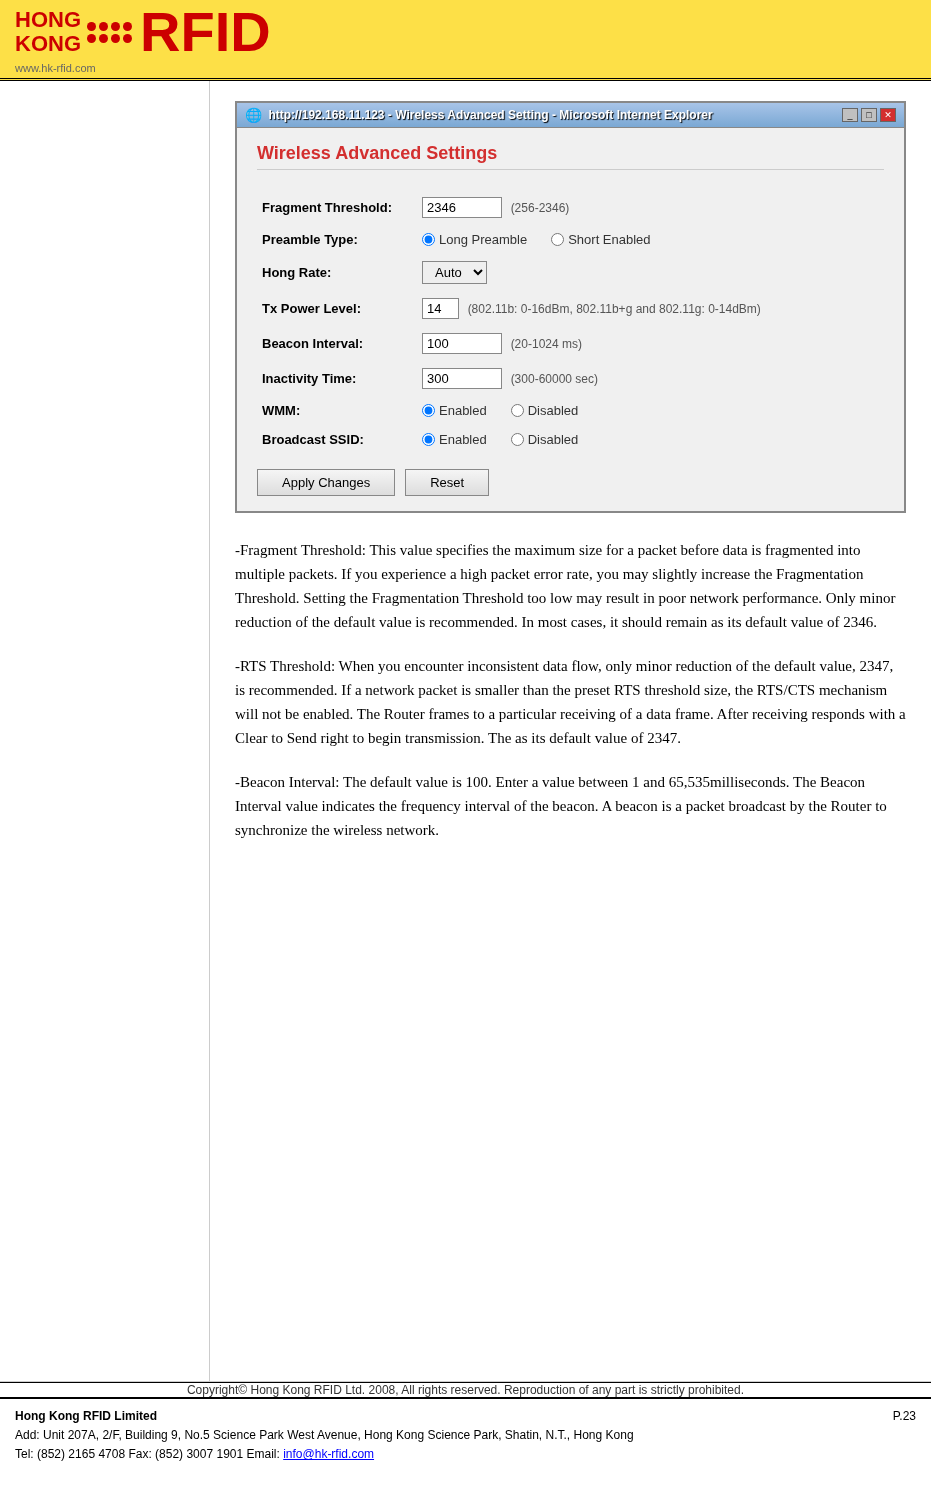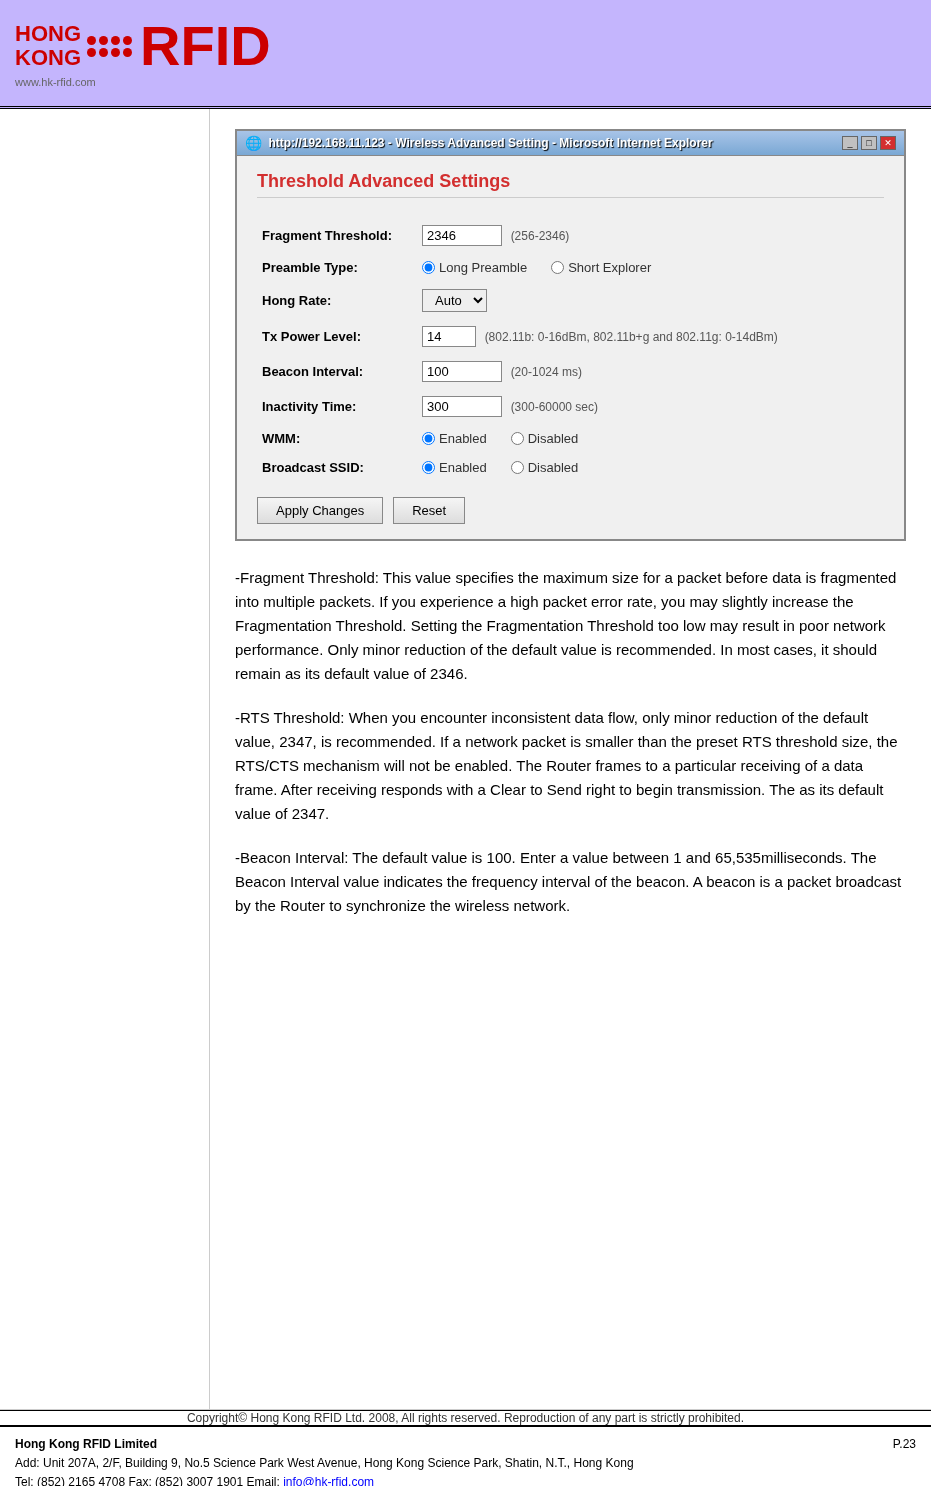--- a/index.html
+++ b/index.html
@@ -8,23 +8,23 @@
       background: #fff;
       width: 931px;
       min-height: 1486px;
       position: relative;
     }
 
     
     .header {
       display: flex;
       align-items: center;
-      padding: 18px 15px;
+      padding: 4px 15px;
       border-bottom: 3px double #000;
-      background: #c4b5fd;
+      background: #fde047;
     }
     .logo-area {
       display: flex;
       align-items: center;
       gap: 10px;
     }
     .logo-wrapper {
       display: flex;
       flex-direction: column;
     }
@@ -151,33 +151,34 @@
       margin: 0;
     }
 
     
     .btn-row {
       margin-top: 15px;
       display: flex;
       gap: 10px;
     }
     .btn {
-      padding: 5px 18px;
+      padding: 5px 24px;
       font-size: 13px;
       border: 1px solid #888;
       background: linear-gradient(to bottom, #f5f5f5, #ddd);
       cursor: pointer;
       font-family: Arial, sans-serif;
     }
 
     
     .description-section {
       font-size: 15px;
       line-height: 1.6;
       color: #000;
+      font-family: Liberation Serif, serif;
     }
     .description-section p {
       margin-bottom: 20px;
     }
 
     
     .footer-copyright {
       text-align: center;
       font-size: 12px;
       color: #333;
@@ -236,21 +237,21 @@
           <span style="color:#ff9900;font-size:14px;">🌐</span>
           <span class="browser-title-text">http://192.168.11.123 - Wireless Advanced Setting - Microsoft Internet Explorer</span>
         </div>
         <div class="browser-controls">
           <div class="browser-btn">_</div>
           <div class="browser-btn">□</div>
           <div class="browser-btn close">✕</div>
         </div>
       </div>
       <div class="browser-content">
-        <div class="panel-title">Threshold Advanced Settings</div>
+        <div class="panel-title">Wireless Advanced Settings</div>
 
         <table class="settings-table">
           <tbody>
 
             <tr>
               <td class="label-cell">Fragment Threshold:</td>
               <td class="value-cell">
                 <input type="text" value="2346" style="">
                 <span class="hint-text">(256-2346)</span>
               </td>
@@ -260,39 +261,39 @@
             <tr>
               <td class="label-cell">Preamble Type:</td>
               <td class="value-cell">
                 <div class="radio-group">
                   <label class="radio-item">
                     <input type="radio" name="preamble" checked="" style="">
                     <span>Long Preamble</span>
                   </label>
                   <label class="radio-item">
                     <input type="radio" name="preamble" style="">
-                    <span>Short Explorer</span>
+                    <span>Short Enabled</span>
                   </label>
                 </div>
               </td>
             </tr>
 
             <tr>
               <td class="label-cell">Hong Rate:</td>
               <td class="value-cell">
                 <select>
                   <option>Auto</option>
                 </select>
               </td>
             </tr>
 
             <tr>
               <td class="label-cell">Tx Power Level:</td>
               <td class="value-cell">
-                <input type="text" value="14" style="width: 54px;">
+                <input type="text" value="14" style="width: 37px;">
                 <span class="hint-text">(802.11b: 0-16dBm, 802.11b+g and 802.11g: 0-14dBm)</span>
               </td>
             </tr>
 
             <tr>
               <td class="label-cell">Beacon Interval:</td>
               <td class="value-cell">
                 <input type="text" value="100" style="">
                 <span class="hint-text">(20-1024 ms)</span>
               </td>

